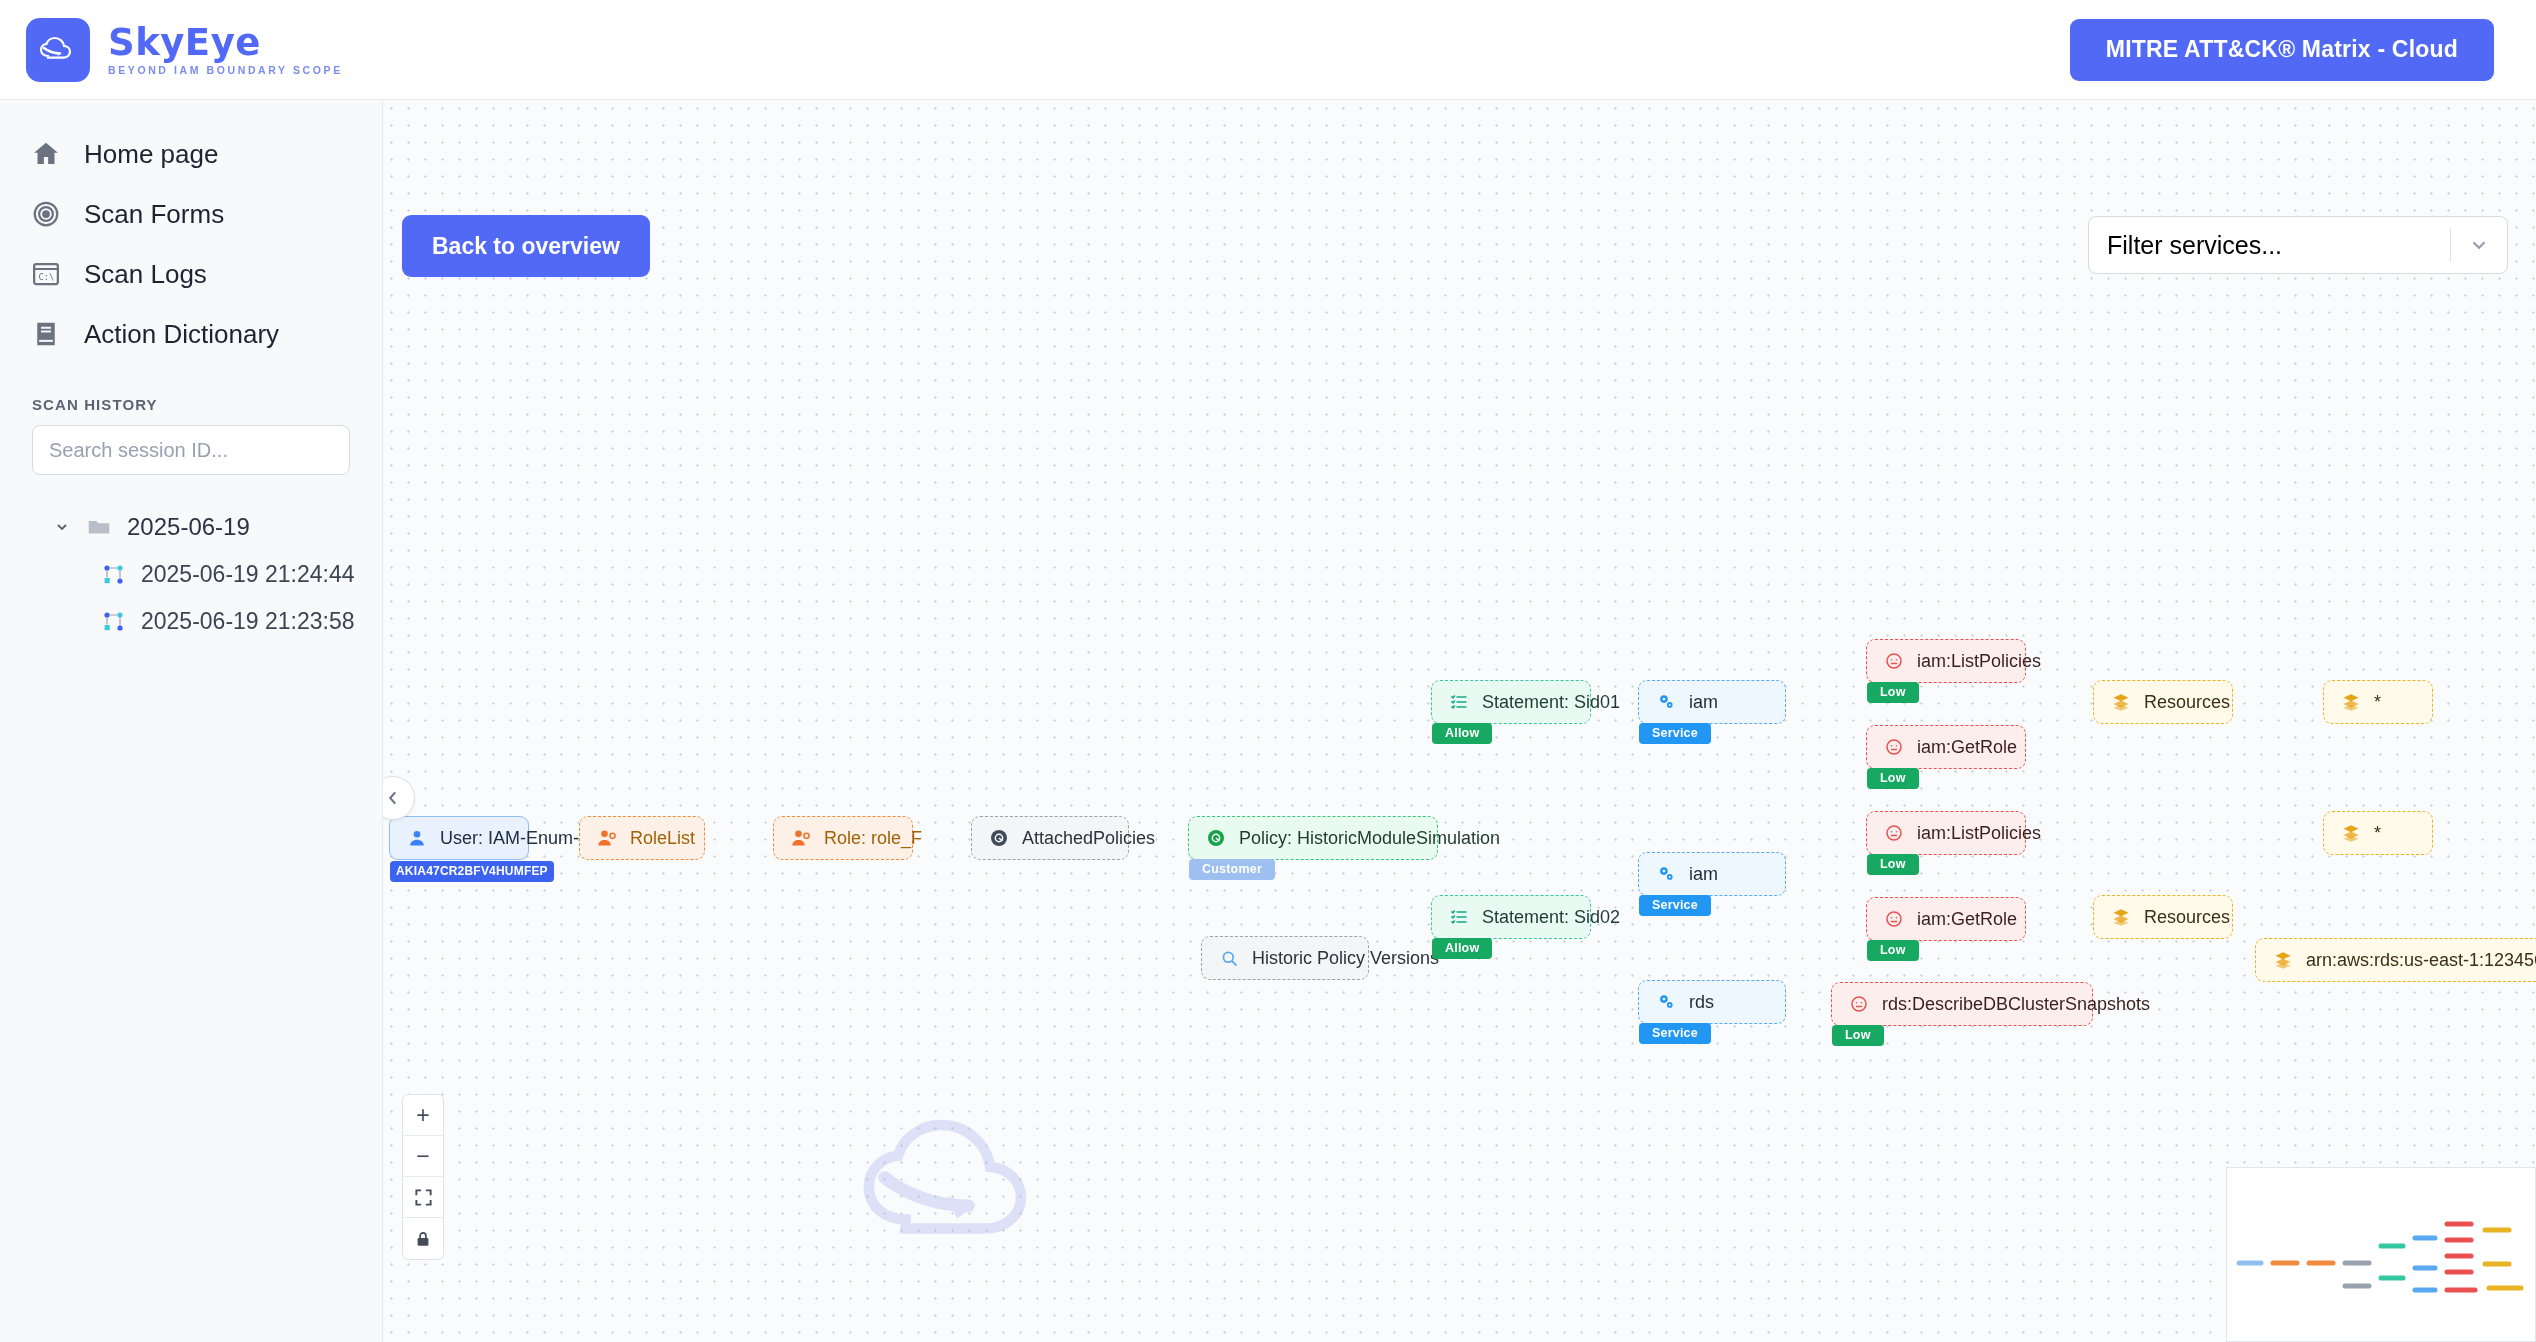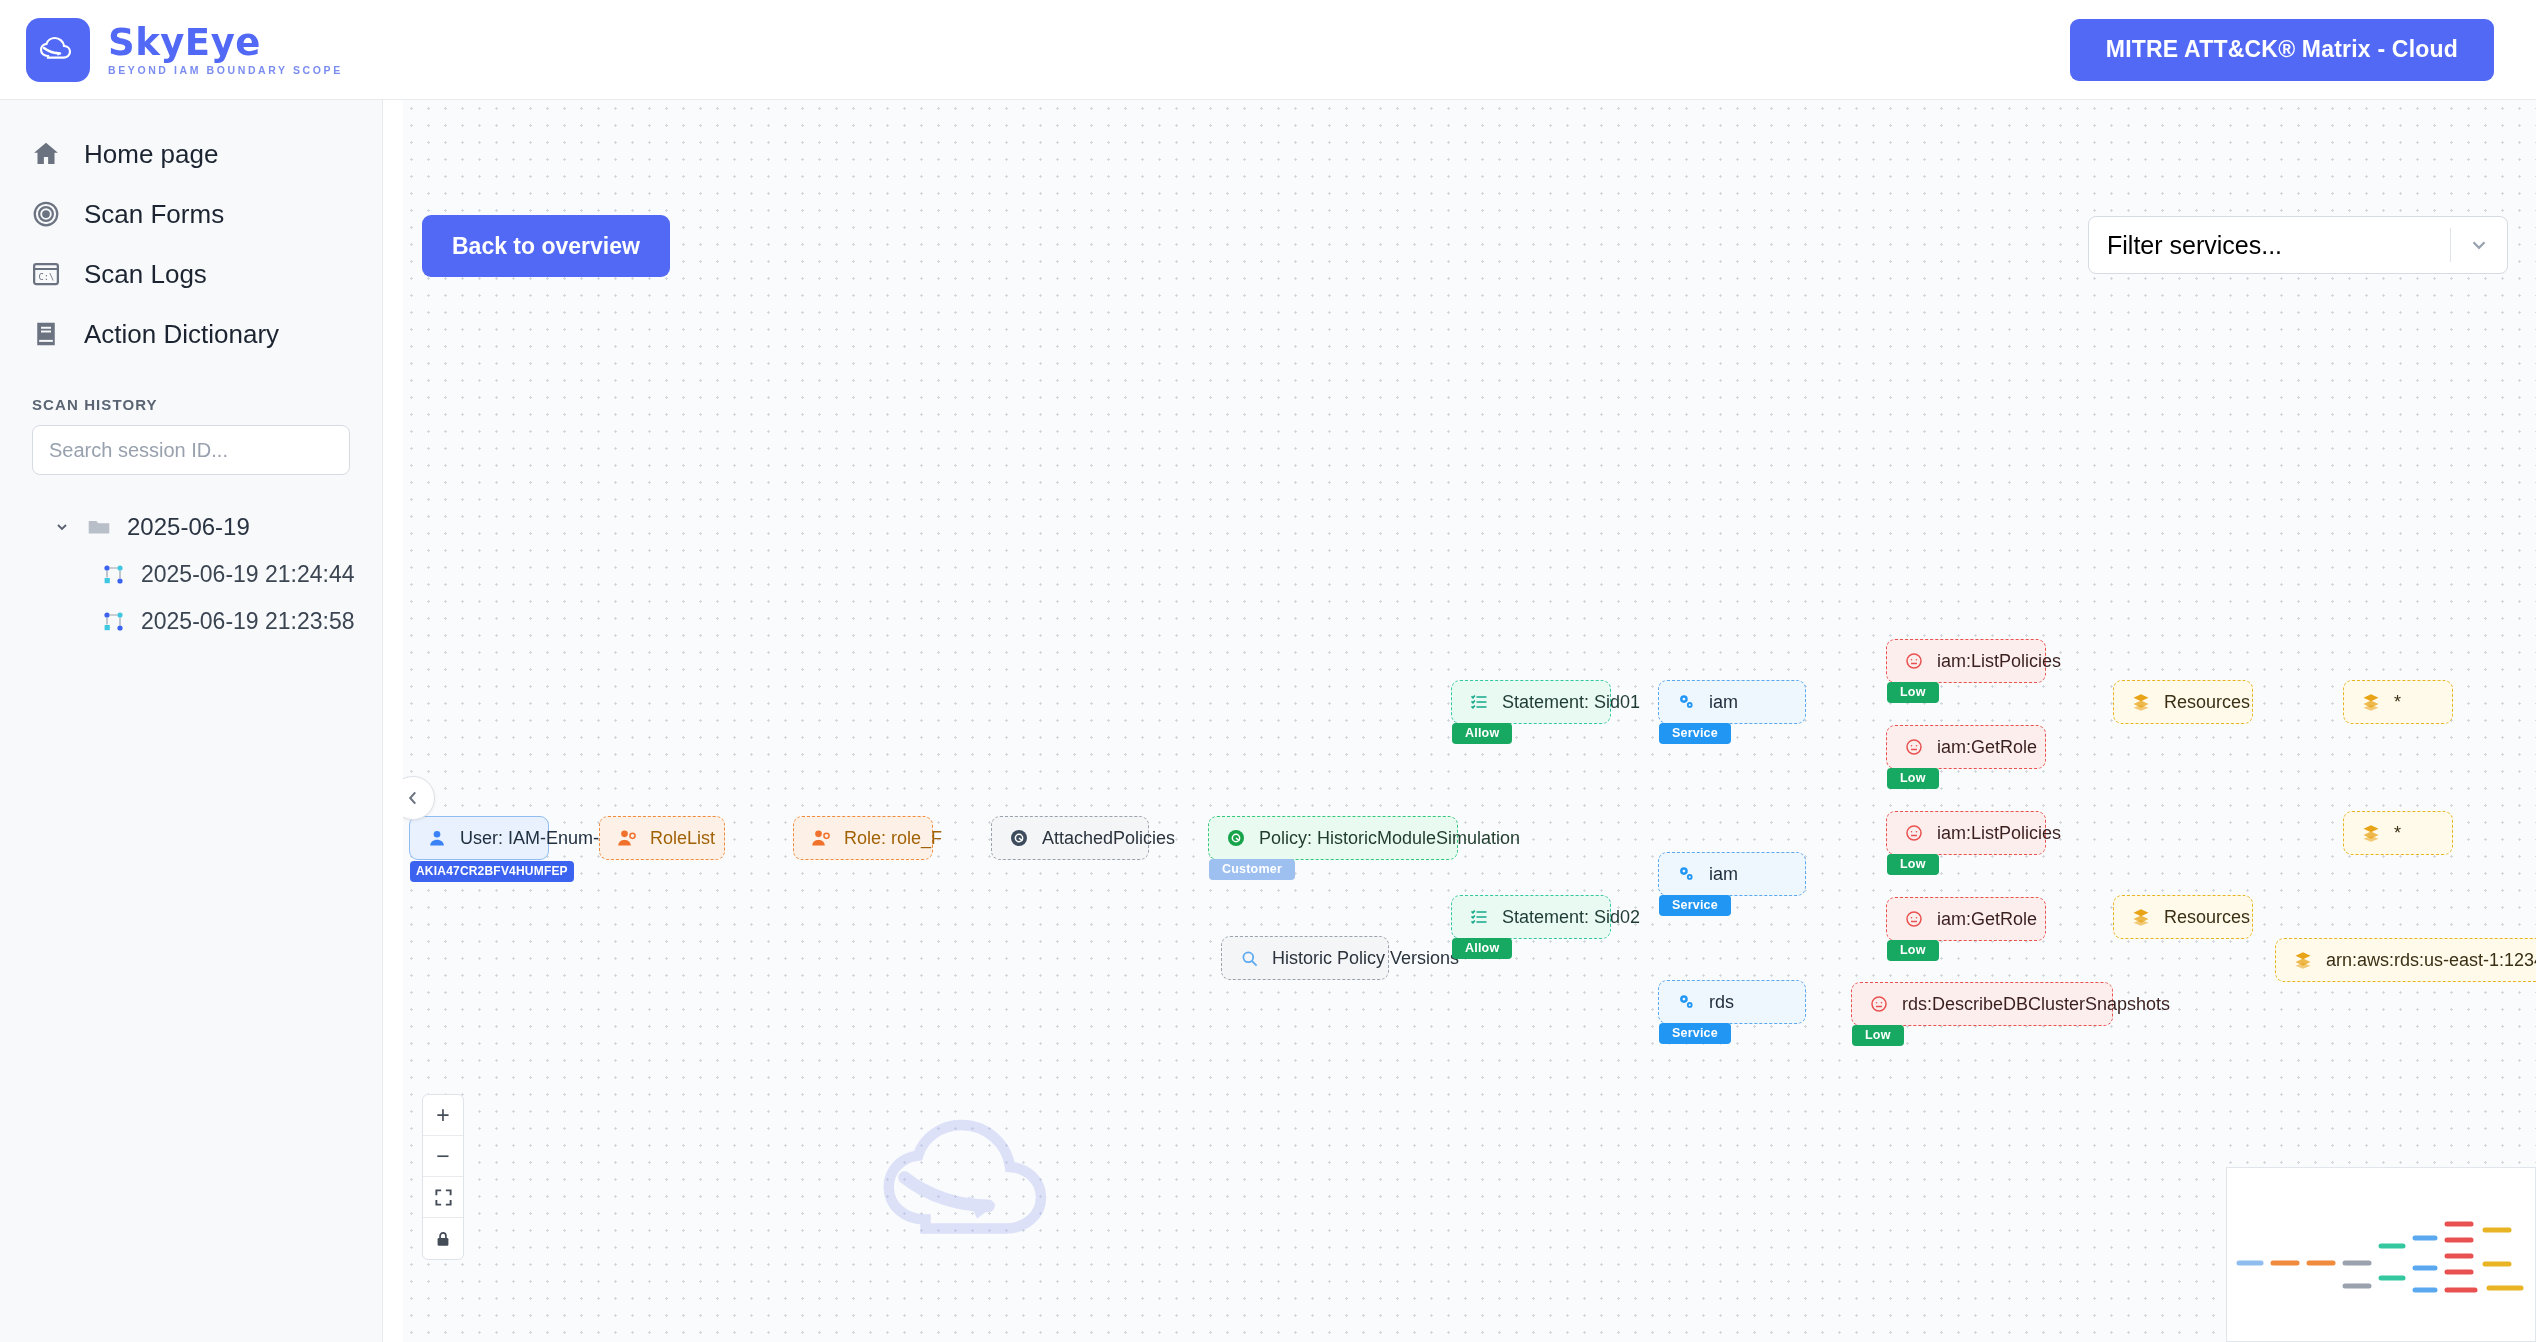--- a/index.html
+++ b/index.html
@@ -31,21 +31,21 @@
     font-size: 10.5px; font-weight: 600; color: #7b8cf0;
     letter-spacing: 2.6px; font-family: Liberation Sans, sans-serif;
   }
   .mitre-btn {
     background: #5269f5; color: #fff; border: none; border-radius: 9px;
     padding: 0 36px; height: 62px; font-size: 23px; font-weight: 700;
     letter-spacing: 0.2px; cursor: pointer; white-space: nowrap;
   }
 
   
-  .body-row { flex: 1; display: flex; min-height: 0; gap: 20px; }
+  .body-row { flex: 1; display: flex; min-height: 0; }
 
   
   .sidebar {
     width: 383px; min-width: 383px; background: #f8f9fb;
     border-right: 1px solid #e8eaee; padding-top: 24px;
     display: flex; flex-direction: column;
   }
   .nav-item {
     display: flex; align-items: center; gap: 22px;
     padding: 14px 0 14px 30px; cursor: pointer; color: #1f2733;

